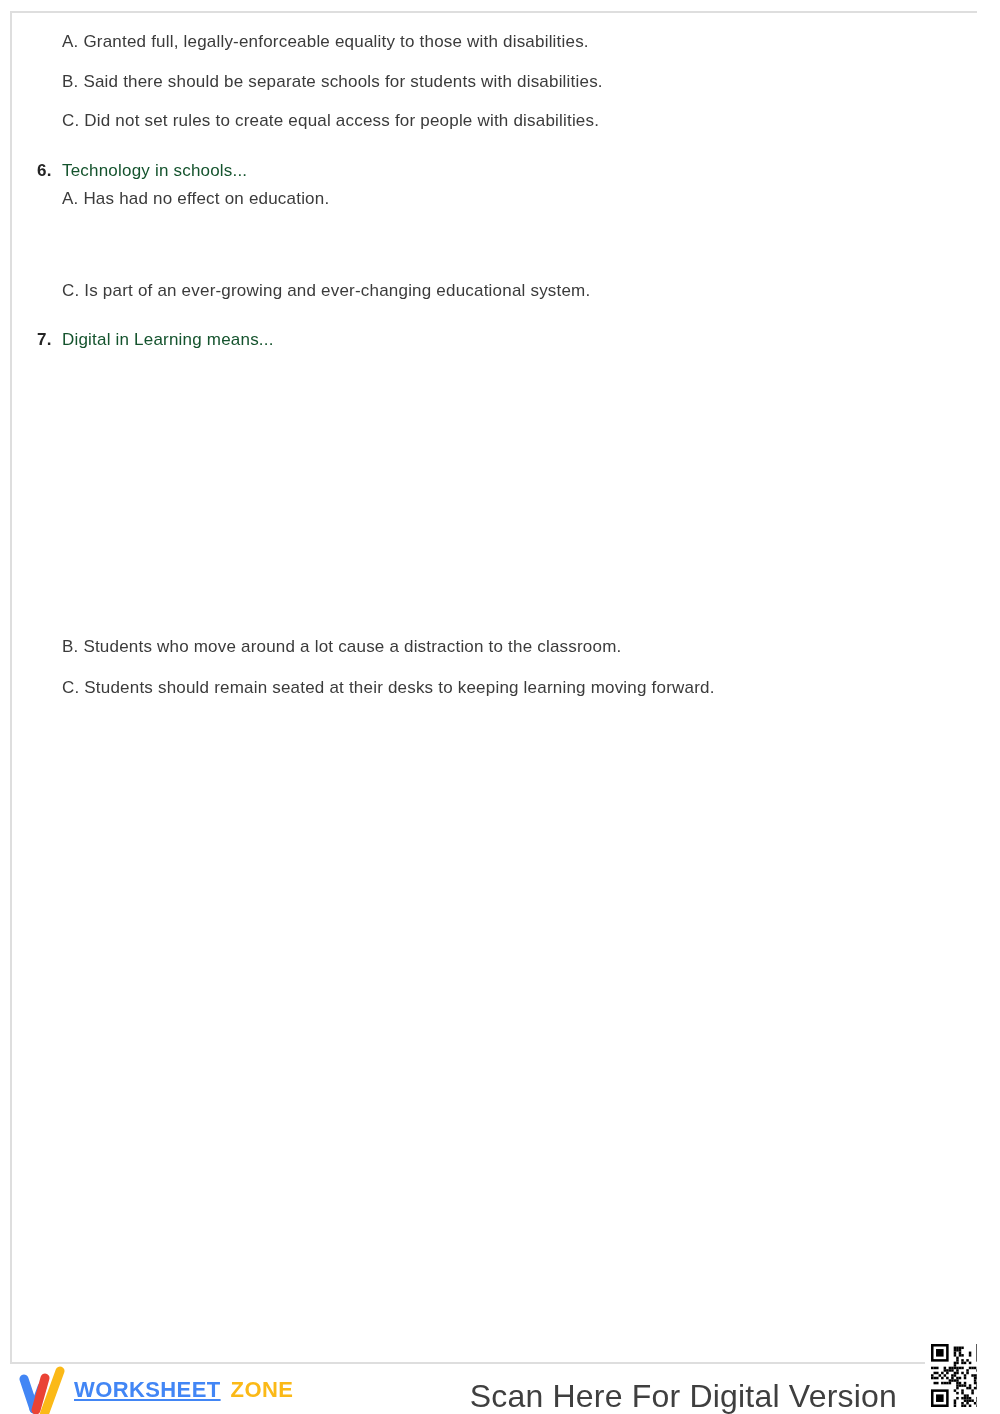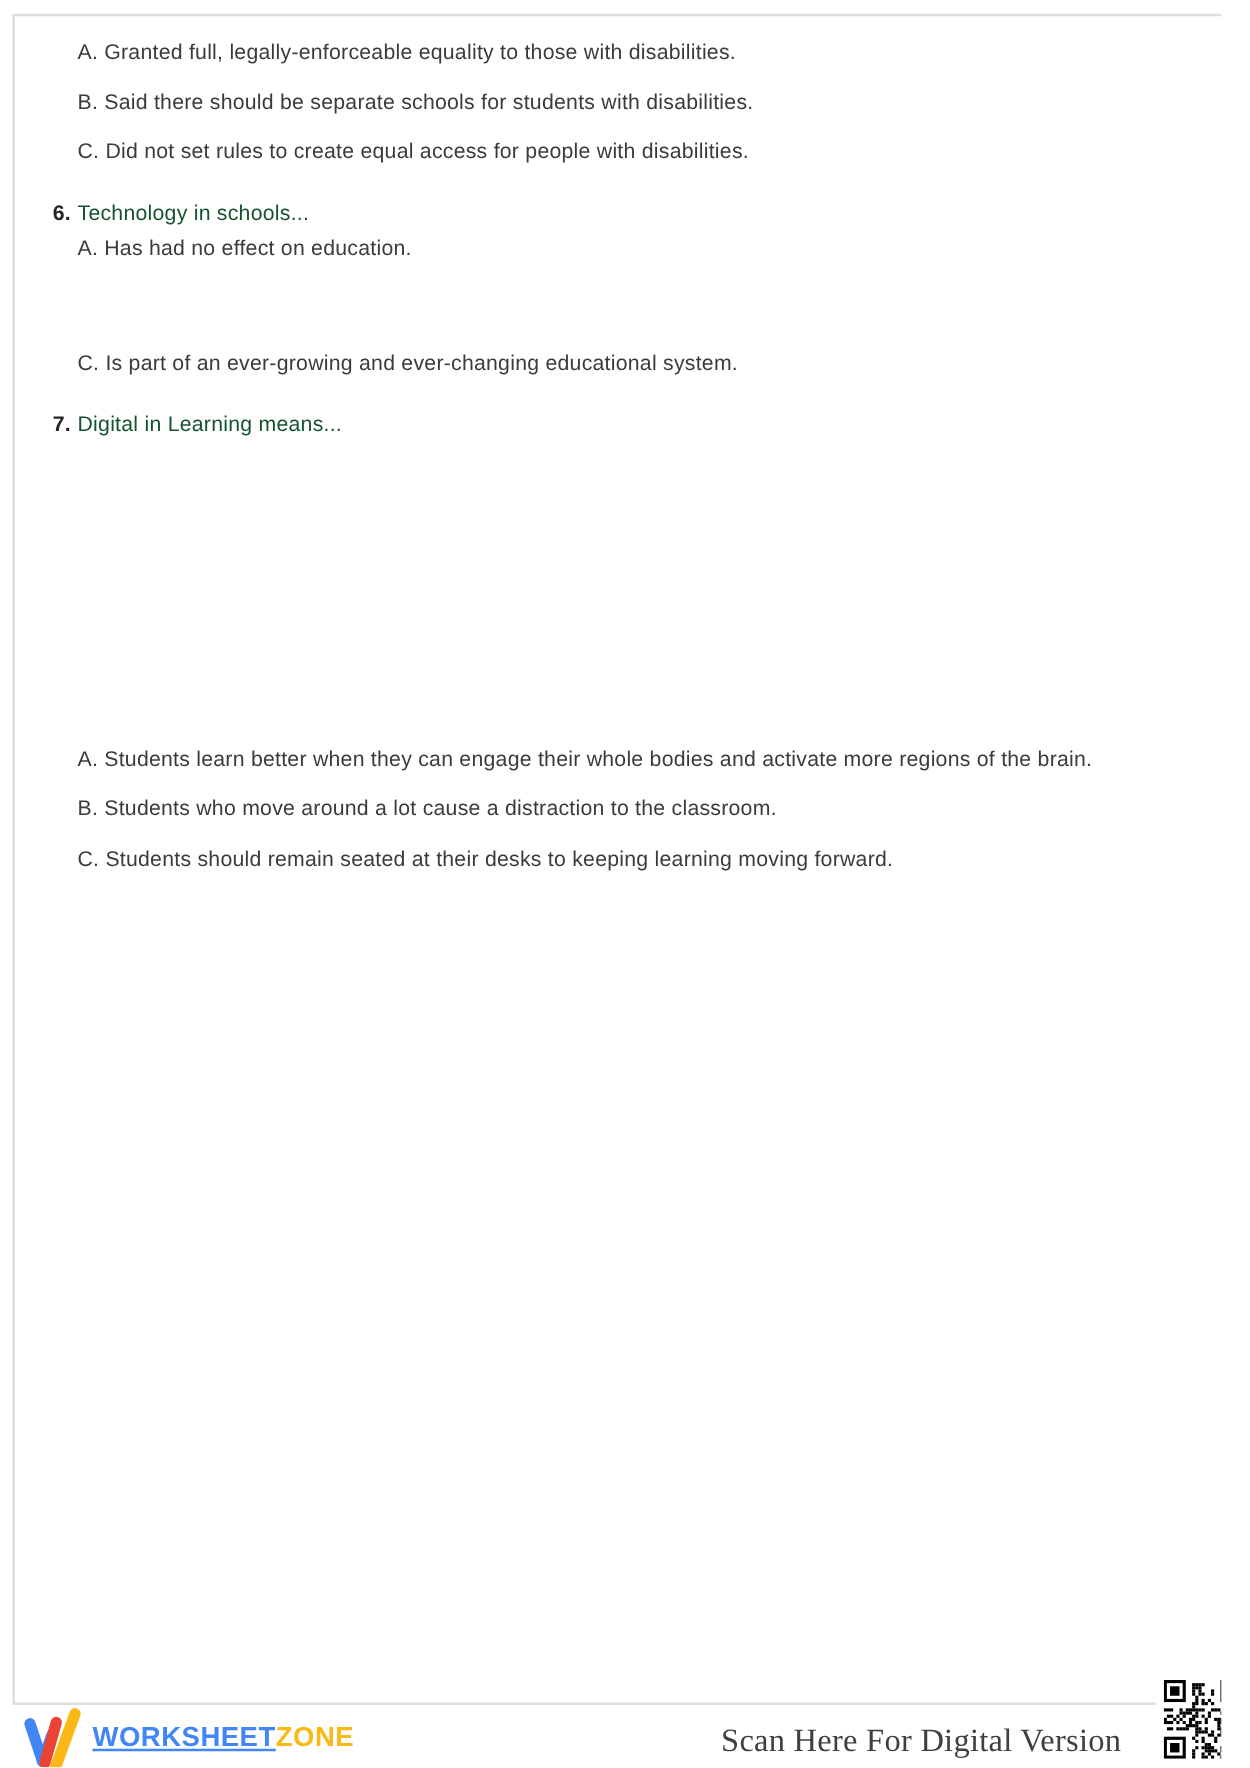--- a/index.html
+++ b/index.html
@@ -7,21 +7,20 @@
     padding: 0;
     background: #ffffff;
     font-family: "Liberation Sans", sans-serif;
   }
   .canvas {
     position: relative;
     width: 977px;
     height: 1414px;
     background: #ffffff;
     overflow: hidden;
-    text-align: center;
   }
   .page-border {
     position: absolute;
     left: 10px;
     top: 11px;
     width: 971px;
     height: 1349px;
     border: 2px solid #dedede;
     background: #ffffff;
   }
@@ -50,30 +49,29 @@
     left: 18px;
     top: 1366px;
     height: 48px;
     display: flex;
     align-items: center;
     gap: 8px;
   }
   .logo-mark { width: 48px; height: 48px; }
   .logo-text { font-size: 22px; font-weight: bold; letter-spacing: 0.4px; white-space: nowrap; }
   .logo-worksheet { color: #4286F5; text-decoration: underline; }
-  .logo-zone { color: #FBB917; margin-left: 0; }
+  .logo-zone { color: #FBB917; margin-left: 10px; }
   .scan-text {
     position: absolute;
     right: 80px;
     top: 1378px;
-    font-size: 26px;
+    font-size: 32px;
     color: #3f3f3f;
     letter-spacing: 0.2px;
     white-space: nowrap;
-    font-family: Liberation Serif, serif;
   }
   .qr-box {
     position: absolute;
     left: 925px;
     top: 1337px;
     width: 75px;
     height: 77px;
     background: #ffffff;
     display: flex;
     align-items: center;
@@ -94,21 +92,20 @@
 
   <div class="line qline" style="top:160px">
     <span class="qnum">6.</span><span class="qtext">Technology in schools...</span>
   </div>
   <div class="line opt" style="top:188px">A. Has had no effect on education.</div>
   <div class="line opt" style="top:280px">C. Is part of an ever-growing and ever-changing educational system.</div>
 
   <div class="line qline" style="top:329px">
     <span class="qnum">7.</span><span class="qtext">Digital in Learning means...</span>
   </div>
-  <div class="line opt" style="top:597px">A. Students learn better when they can engage their whole bodies and activate more regions of the brain.</div>
   <div class="line opt" style="top:636px">B. Students who move around a lot cause a distraction to the classroom.</div>
   <div class="line opt" style="top:677px">C. Students should remain seated at their desks to keeping learning moving forward.</div>
 
   <div class="footer-logo">
     <svg class="logo-mark" viewBox="0 0 48 48" aria-hidden="true">
       <line x1="6" y1="13" x2="16" y2="43" stroke="#4286F5" stroke-width="9" stroke-linecap="round"></line>
       <line x1="16" y1="43" x2="24" y2="21" stroke="#4286F5" stroke-width="9" stroke-linecap="round"></line>
       <line x1="27" y1="12" x2="18" y2="44" stroke="#EA4335" stroke-width="9" stroke-linecap="round"></line>
       <line x1="42" y1="5" x2="26" y2="49" stroke="#FBB917" stroke-width="9" stroke-linecap="round"></line>
     </svg>

